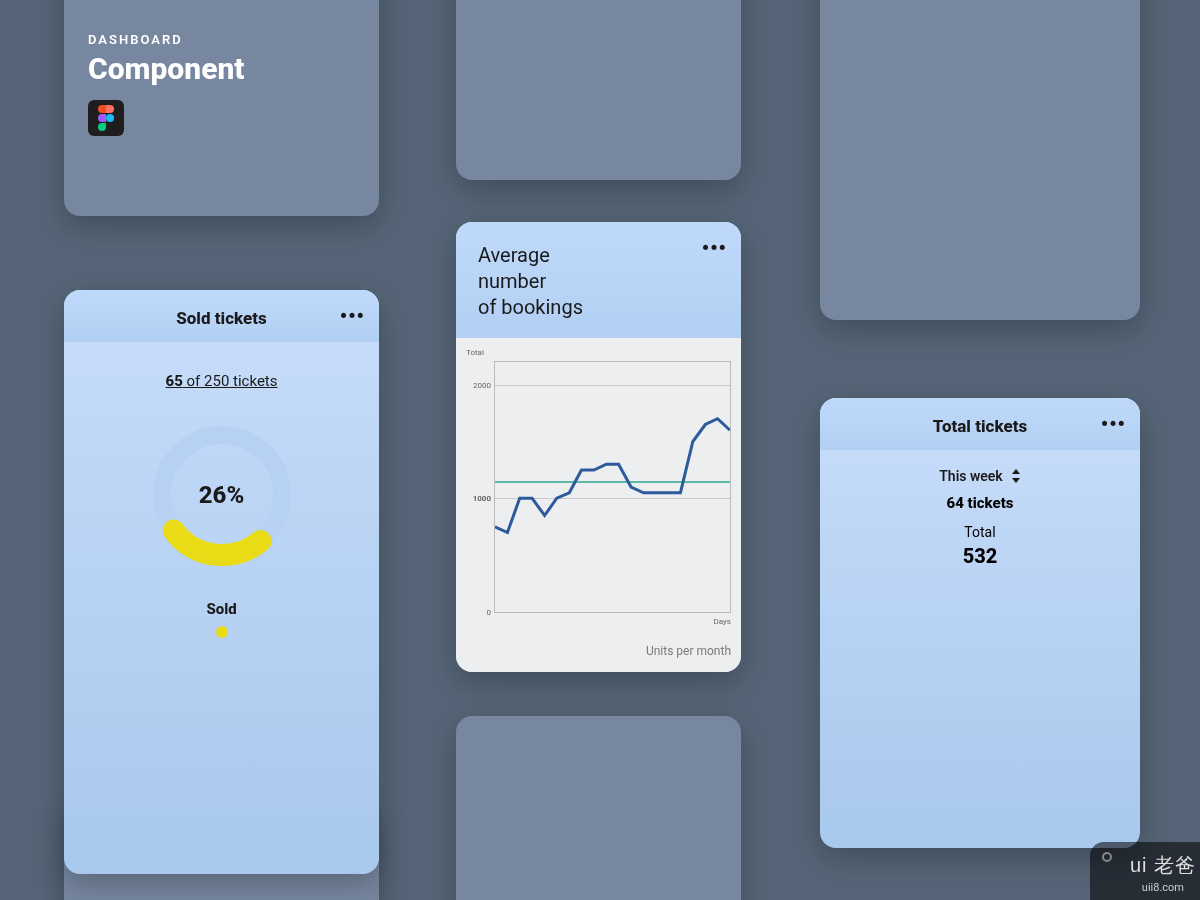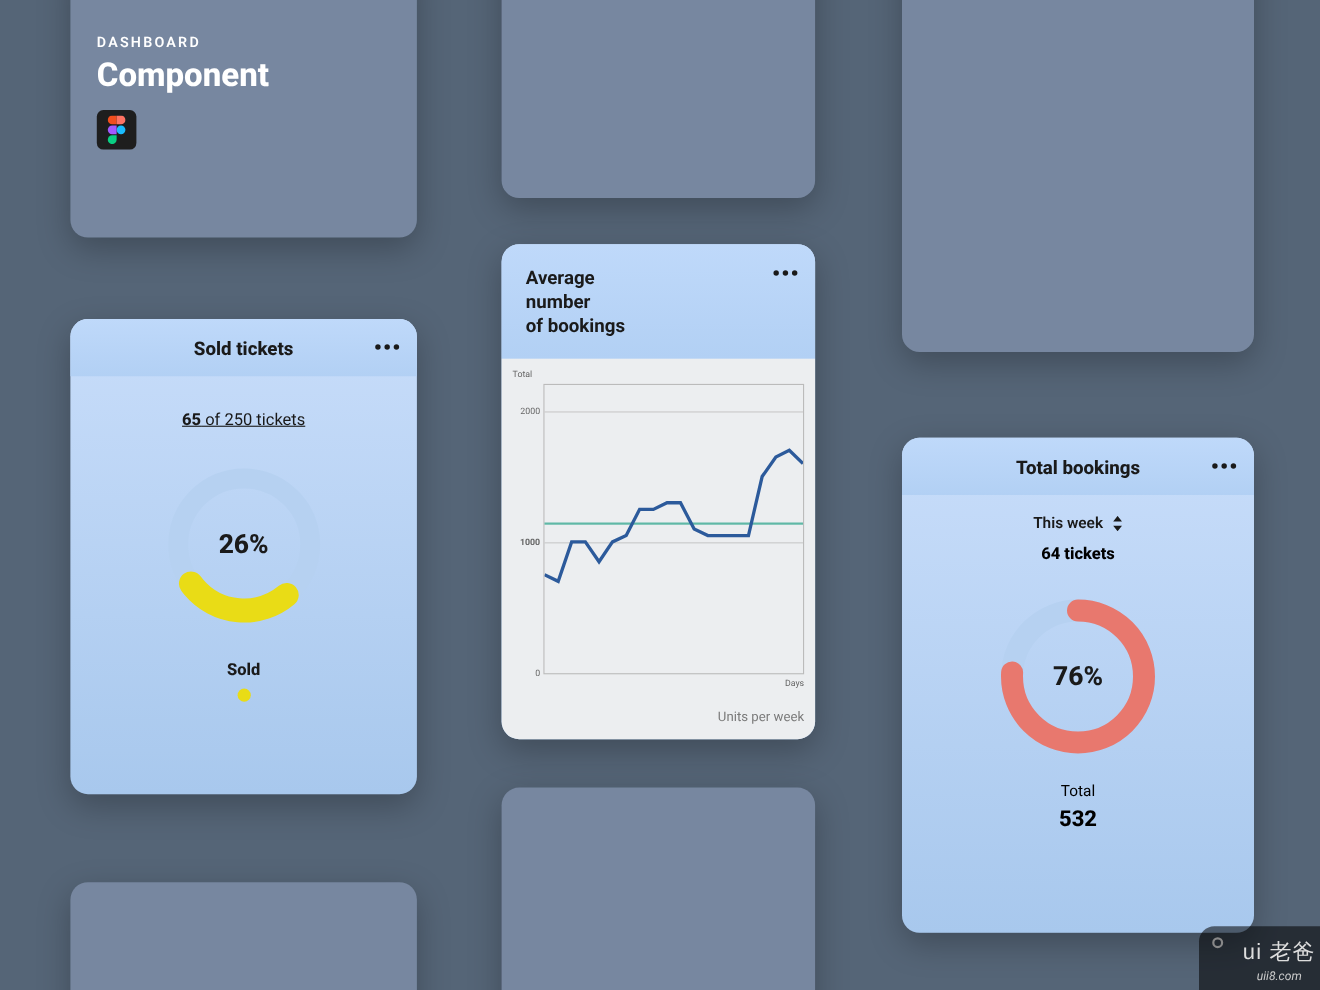--- a/index.html
+++ b/index.html
@@ -39,21 +39,21 @@
     background: linear-gradient(180deg, #c8ddfa 0%, #a8c8ed 100%);
     display: flex; flex-direction: column;
   }
   .widget-head {
     background: linear-gradient(180deg, #bfd9fa 0%, #b2d0f4 100%);
     border-radius: 16px 16px 0 0;
     padding: 18px 20px 14px 20px;
     position: relative;
   }
   .widget-title { font-size: 17px; font-weight: 800; color: #1a1a1a; }
-  .widget-title-small { font-size: 17px; font-weight: 700; color: #1a1a1a; line-height: 1.3; }
+  .widget-title-small { font-size: 20px; font-weight: 400; color: #1a1a1a; line-height: 1.3; }
   .more-btn {
     position: absolute; right: 14px; top: 14px;
     font-size: 20px; font-weight: 900; letter-spacing: 1px;
     cursor: pointer; color: #1a1a1a;
   }
   .widget-body { flex: 1; display: flex; flex-direction: column; align-items: center; padding: 20px 16px; }
 
   .sub-line { font-size: 15px; color: #1a1a1a; }
   .sub-line b { font-weight: 800; }
 
@@ -95,21 +95,21 @@
   .total-value { font-weight: 800; font-size: 20px; margin-top: 4px; }
 
   .watermark {
     position: absolute; right: 0; bottom: 0;
     background: rgba(0,0,0,0.55); color: #ddd;
     padding: 10px 4px 6px 40px;
     border-radius: 14px 0 0 0;
     text-align: center;
   }
   .wm-top { font-size: 20px; font-weight: 500; font-family: "PingFang SC", "Microsoft YaHei", sans-serif; letter-spacing: 1px; }
-  .wm-bottom { font-size: 11px; color: #ccc; margin-top: 2px; font-style: italic; }
+  .wm-bottom { font-size: 11px; color: #ccc; margin-top: 2px; }
   .wm-dot {
     position: absolute; left: 12px; top: 10px;
     width: 10px; height: 10px; border: 2px solid #888; border-radius: 50%;
   }
 </style>
 </head>
 <body>
 
 <div class="canvas">
 
@@ -127,21 +127,21 @@
           <circle cx="13" cy="13" r="4" fill="#1abcfe"></circle>
           <path d="M5 0h4v8H5a4 4 0 1 1 0-8z" fill="#f24e1e"></path>
           <path d="M9 0h4a4 4 0 1 1 0 8H9V0z" fill="#ff7262"></path>
           <path d="M5 9h4v8H5a4 4 0 1 1 0-8z" fill="#a259ff"></path>
           <path d="M5 18h4v4a4 4 0 1 1-4-4z" fill="#0acf83"></path>
         </svg>
       </div>
     </div>
   </div>
 
-  <div class="card widget" style="left:64px; top:290px; width:315px; height:432px;">
+  <div class="card widget" style="left:64px; top:290px; width:315px; height:584px;">
     <div class="widget-head" style="text-align:center;">
       <div class="widget-title">Sold tickets</div>
       <div class="more-btn">•••</div>
     </div>
     <div class="widget-body">
       <div class="sub-line" style="margin-top:10px;text-decoration:underline;">
         <b>65</b><span> of 250 tickets</span>
       </div>
       <div class="gauge-wrap">
         <svg width="170" height="170" viewBox="0 0 170 170">
@@ -174,48 +174,39 @@
         <div class="grid-h" style="top:54.5%;"></div>
         <div class="tick-y" style="top:9%;">2000</div>
         <div class="tick-y" style="top:54.5%;font-weight:bold;">1000</div>
         <div class="tick-y" style="top:100%;">0</div>
         <div class="guide-line" style="top:47.7%;"></div>
         <svg viewBox="0 0 100 100" preserveAspectRatio="none" style="position:absolute;inset:0;width:100%;height:100%;">
           <polyline class="line-path" vector-effect="non-scaling-stroke" points="0,65.9 5.3,68.2 10.5,54.5 15.8,54.5 21.1,61.4 26.3,54.5 31.6,52.3 36.8,43.2 42.1,43.2 47.4,40.9 52.6,40.9 57.9,50 63.2,52.3 68.4,52.3 73.7,52.3 78.9,52.3 84.2,31.8 89.5,25 94.7,22.7 100,27.3"></polyline>
         </svg>
       </div>
       <div class="axis-label-x">Days</div>
-      <div class="chart-caption">Units per week</div>
+      <div class="chart-caption">Units per month</div>
     </div>
   </div>
 
   <div class="card widget" style="left:820px; top:398px; width:320px; height:450px;">
     <div class="widget-head" style="text-align:center;">
-      <div class="widget-title">Total bookings</div>
+      <div class="widget-title">Total tickets</div>
       <div class="more-btn">•••</div>
     </div>
     <div class="widget-body" style="padding-top:12px;">
       <div class="period-row">
         <span>This week</span>
         <span class="sort-icon">
           <svg width="10" height="14" viewBox="0 0 10 14">
               <path d="M5 0 L9 5 H1 Z M5 14 L1 9 H9 Z" fill="#1a1a1a"></path>
             </svg>
         </span>
       </div>
       <div class="total-line">64 tickets</div>
-      <div class="gauge-wrap" style="margin-top:18px;">
-        <svg width="170" height="170" viewBox="0 0 170 170">
-          <circle cx="85" cy="85" r="60" stroke="#b6d1f1" stroke-width="20" fill="none"></circle>
-        </svg>
-        <svg width="170" height="170" viewBox="0 0 170 170" style="position:absolute;inset:0;transform:rotate(-90deg);">
-          <circle cx="85" cy="85" r="60" stroke="#e8786e" stroke-width="20" fill="none" stroke-linecap="round" stroke-dasharray="286 377"></circle>
-        </svg>
-        <div class="gauge-center">76%</div>
-      </div>
       <div class="total-label">Total</div>
       <div class="total-value">532</div>
     </div>
   </div>
 
   <div class="watermark">
     <div class="wm-dot"></div>
     <div class="wm-top">ui 老爸</div>
     <div class="wm-bottom">uii8.com</div>
   </div>

